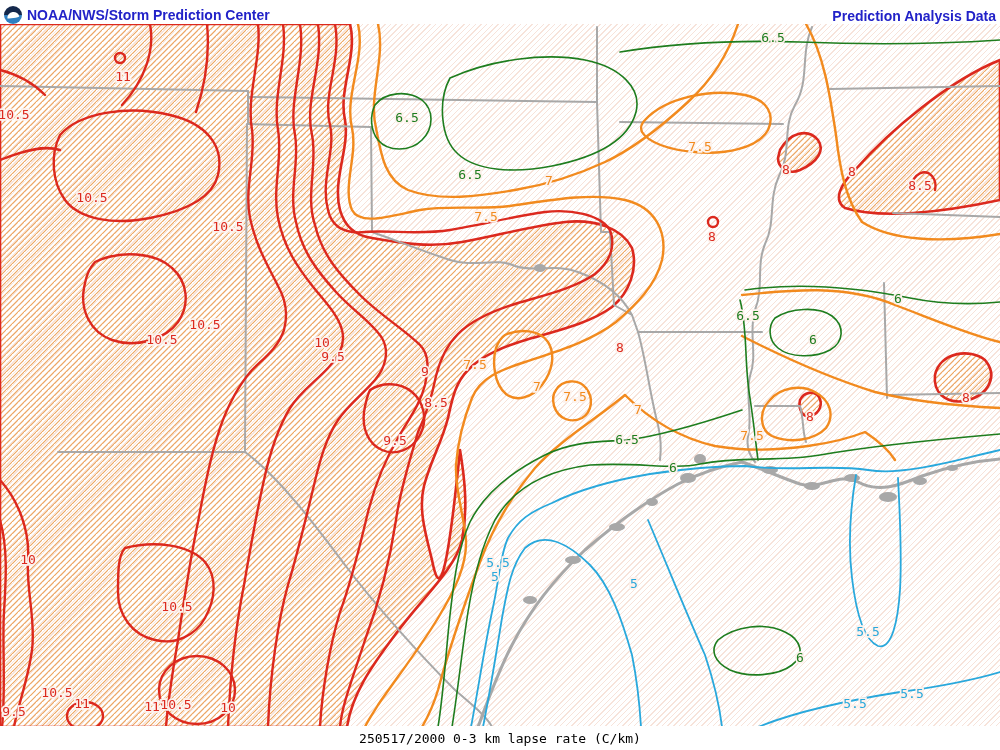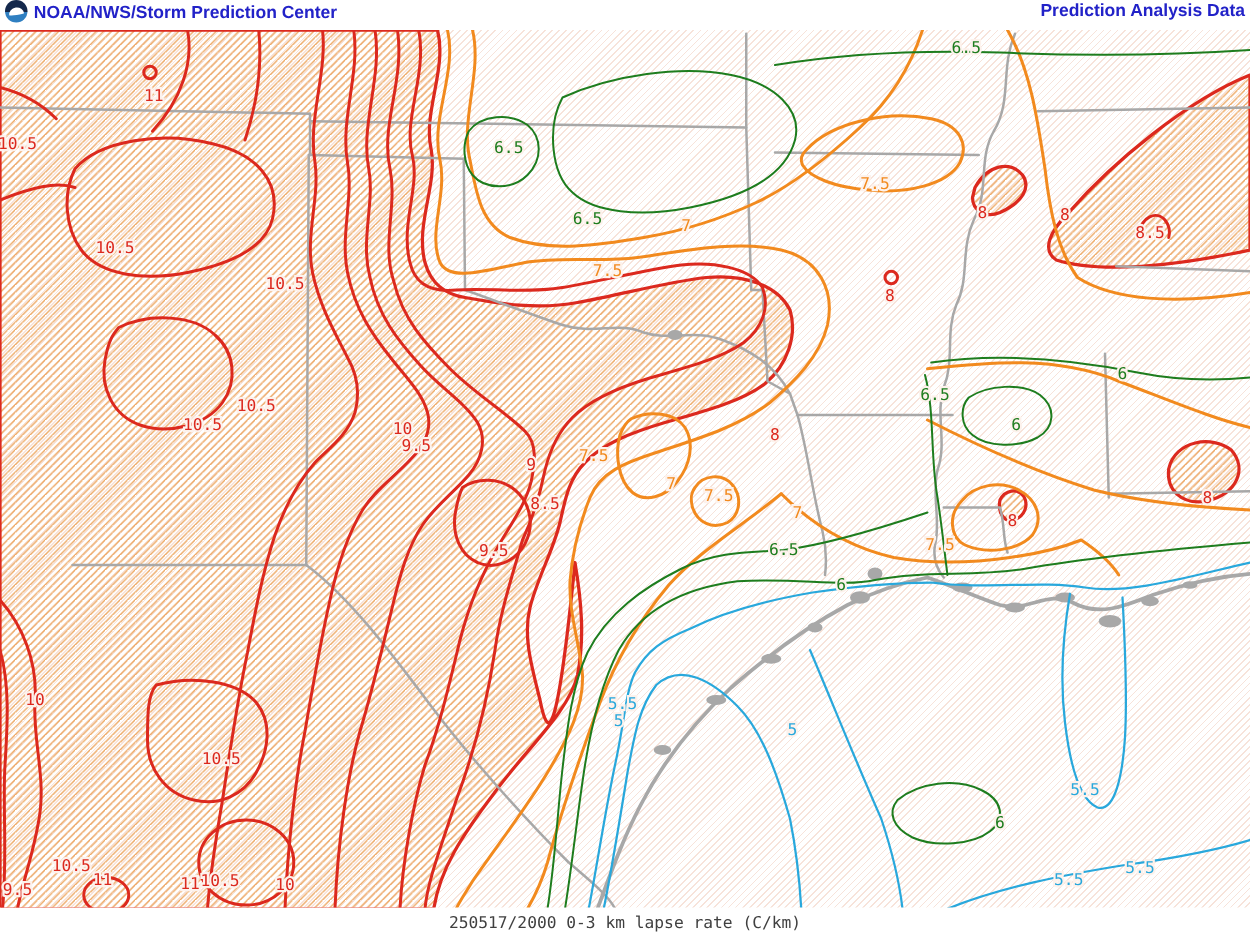--- a/index.html
+++ b/index.html
@@ -1,19 +1,19 @@
 <!DOCTYPE html>
 <html><head>
 <meta charset="utf-8">
 <style>
   html,body{margin:0;padding:0;background:#fff;}
   #app{width:1000px;height:750px;position:relative;overflow:hidden;background:#fff;
        font-family:"Liberation Sans",sans-serif;}
   
-  #header{height:24px;display:flex;align-items:flex-start;justify-content:space-between;
+  #header{height:24px;display:flex;align-items:flex-end;justify-content:space-between;
           padding:0 4px;box-sizing:border-box;background:#fff;}
   .hdr-left{display:flex;align-items:center;gap:5px;}
   .noaa-logo{width:18px;height:18px;border-radius:50%;position:relative;overflow:hidden;
              background:linear-gradient(180deg,#14284c 0 52%,#2f7fc1 52% 100%);flex:0 0 auto;}
   .noaa-logo:before{content:"";position:absolute;left:3px;top:6px;width:12px;height:6px;
              background:#fff;border-radius:50% 50% 50% 50%/90% 90% 10% 10%;
              transform:rotate(-8deg);}
   .hdr-title{font-size:14px;font-weight:bold;color:#2222c8;white-space:nowrap;}
   
   #map{position:relative;width:1000px;height:702px;background:#fff;
@@ -24,21 +24,21 @@
   .blob{fill:#a8a8a8;stroke:none;}
   .c-red{stroke:#dc291e;stroke-width:2.4;fill:none;stroke-linecap:round;stroke-linejoin:round;}
   .c-red-f{stroke:#dc291e;stroke-width:2.6;fill:url(#hatch);stroke-linejoin:round;}
   .c-org{stroke:#f28a1e;stroke-width:2.4;fill:none;stroke-linecap:round;stroke-linejoin:round;}
   .c-grn{stroke:#1e7d1e;stroke-width:1.6;fill:none;stroke-linecap:round;stroke-linejoin:round;}
   .c-cyn{stroke:#29a8dc;stroke-width:1.8;fill:none;stroke-linecap:round;stroke-linejoin:round;}
   .lbl{font-family:"DejaVu Sans Mono",monospace;font-size:13px;text-anchor:middle;
        paint-order:stroke;stroke:#fdf2ec;stroke-width:3.5px;}
   
   #caption{height:24px;display:flex;align-items:center;justify-content:center;
-           font-family:"DejaVu Sans Mono",monospace;font-size:13px;color:#404040;background:#fff;}
+           font-family:"DejaVu Sans Mono",monospace;font-size:13px;color:#000000;background:#fff;}
 </style>
 </head>
 <body>
 
 <div id="app">
 
   <div id="header">
     <div class="hdr-left">
       <span class="noaa-logo"></span>
       <span class="hdr-title">NOAA/NWS/Storm Prediction Center</span>

